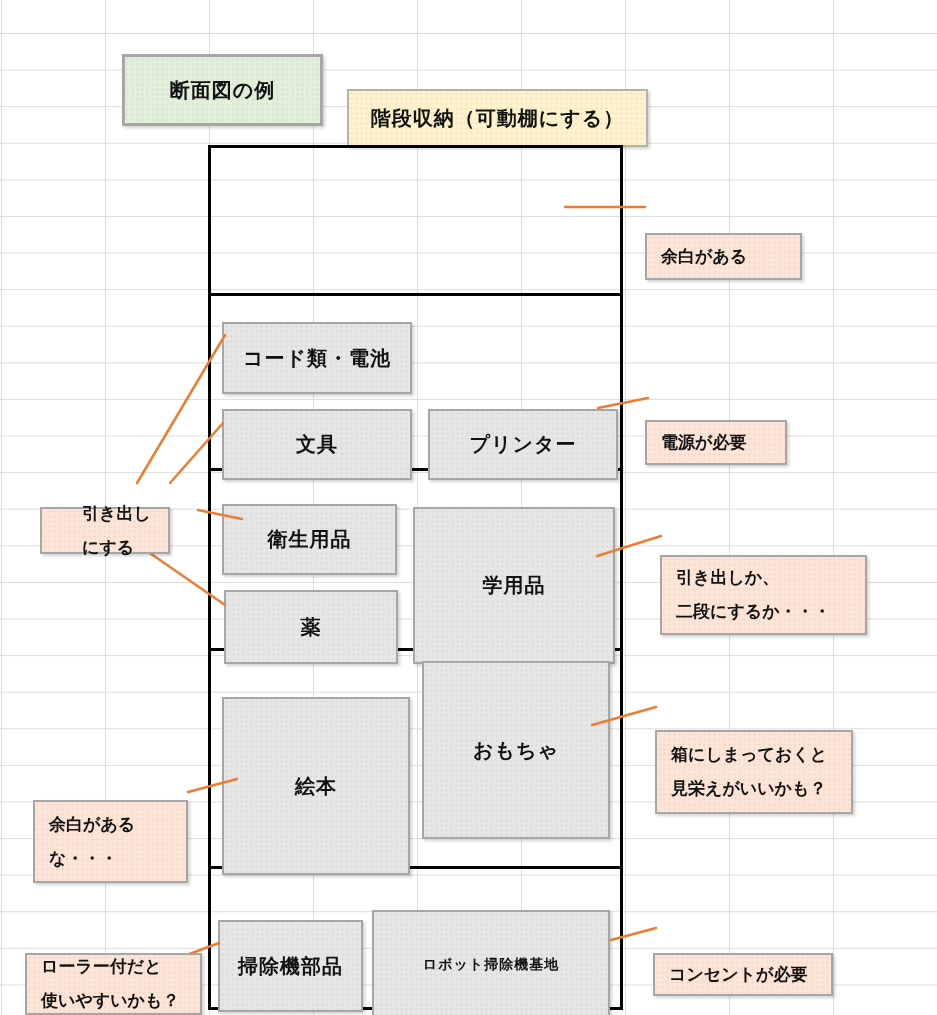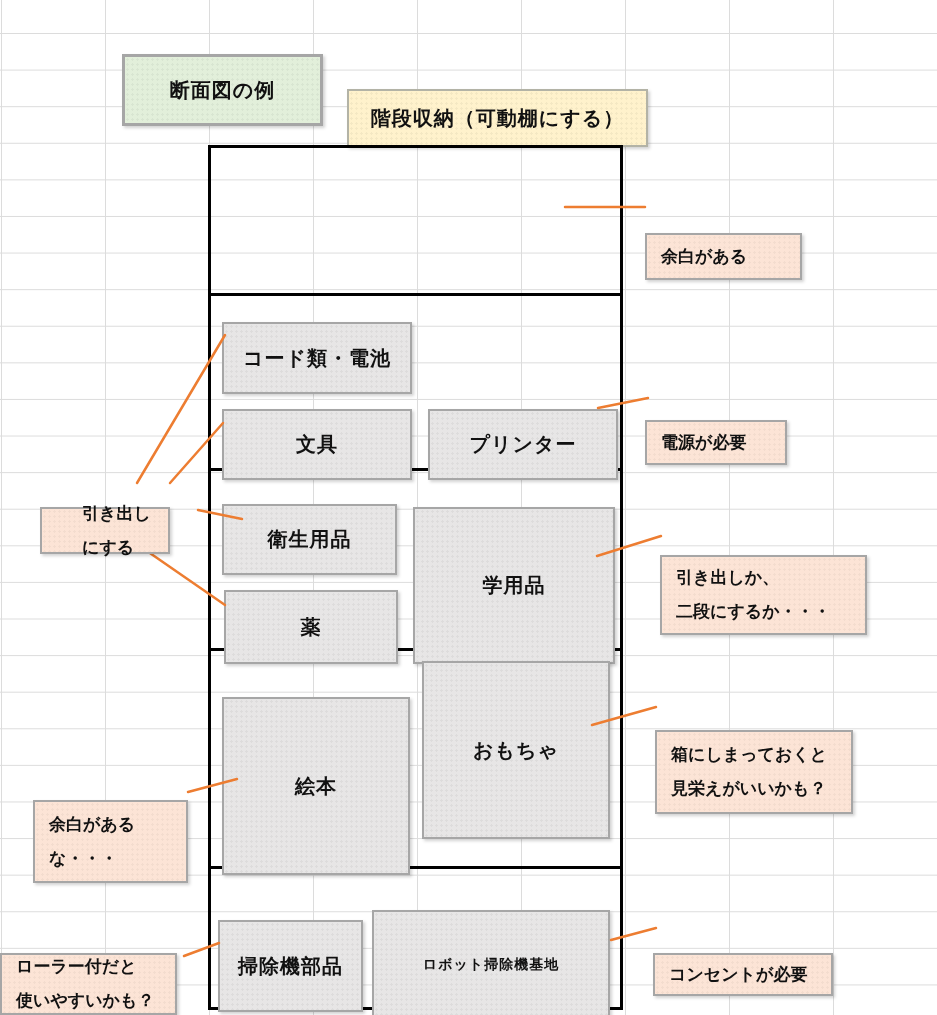--- a/index.html
+++ b/index.html
@@ -137,21 +137,21 @@
 二段にするか・・・</span>
   </div>
   <div class="note" style="left:655px;top:682px;width:198px;height:84px;">
     <span>箱にしまっておくと
 見栄えがいいかも？</span>
   </div>
   <div class="note" style="left:33px;top:752px;width:155px;height:83px;">
     <span>余白がある
 な・・・</span>
   </div>
-  <div class="note" style="left:0;top:905px;width:177px;height:62px;">
+  <div class="note" style="left:25px;top:905px;width:177px;height:62px;">
     <span>ローラー付だと
 使いやすいかも？</span>
   </div>
   <div class="note" style="left:653px;top:905px;width:180px;height:43px;">
     <span>コンセントが必要</span>
   </div>
 
 </div>
 
 </body></html>

